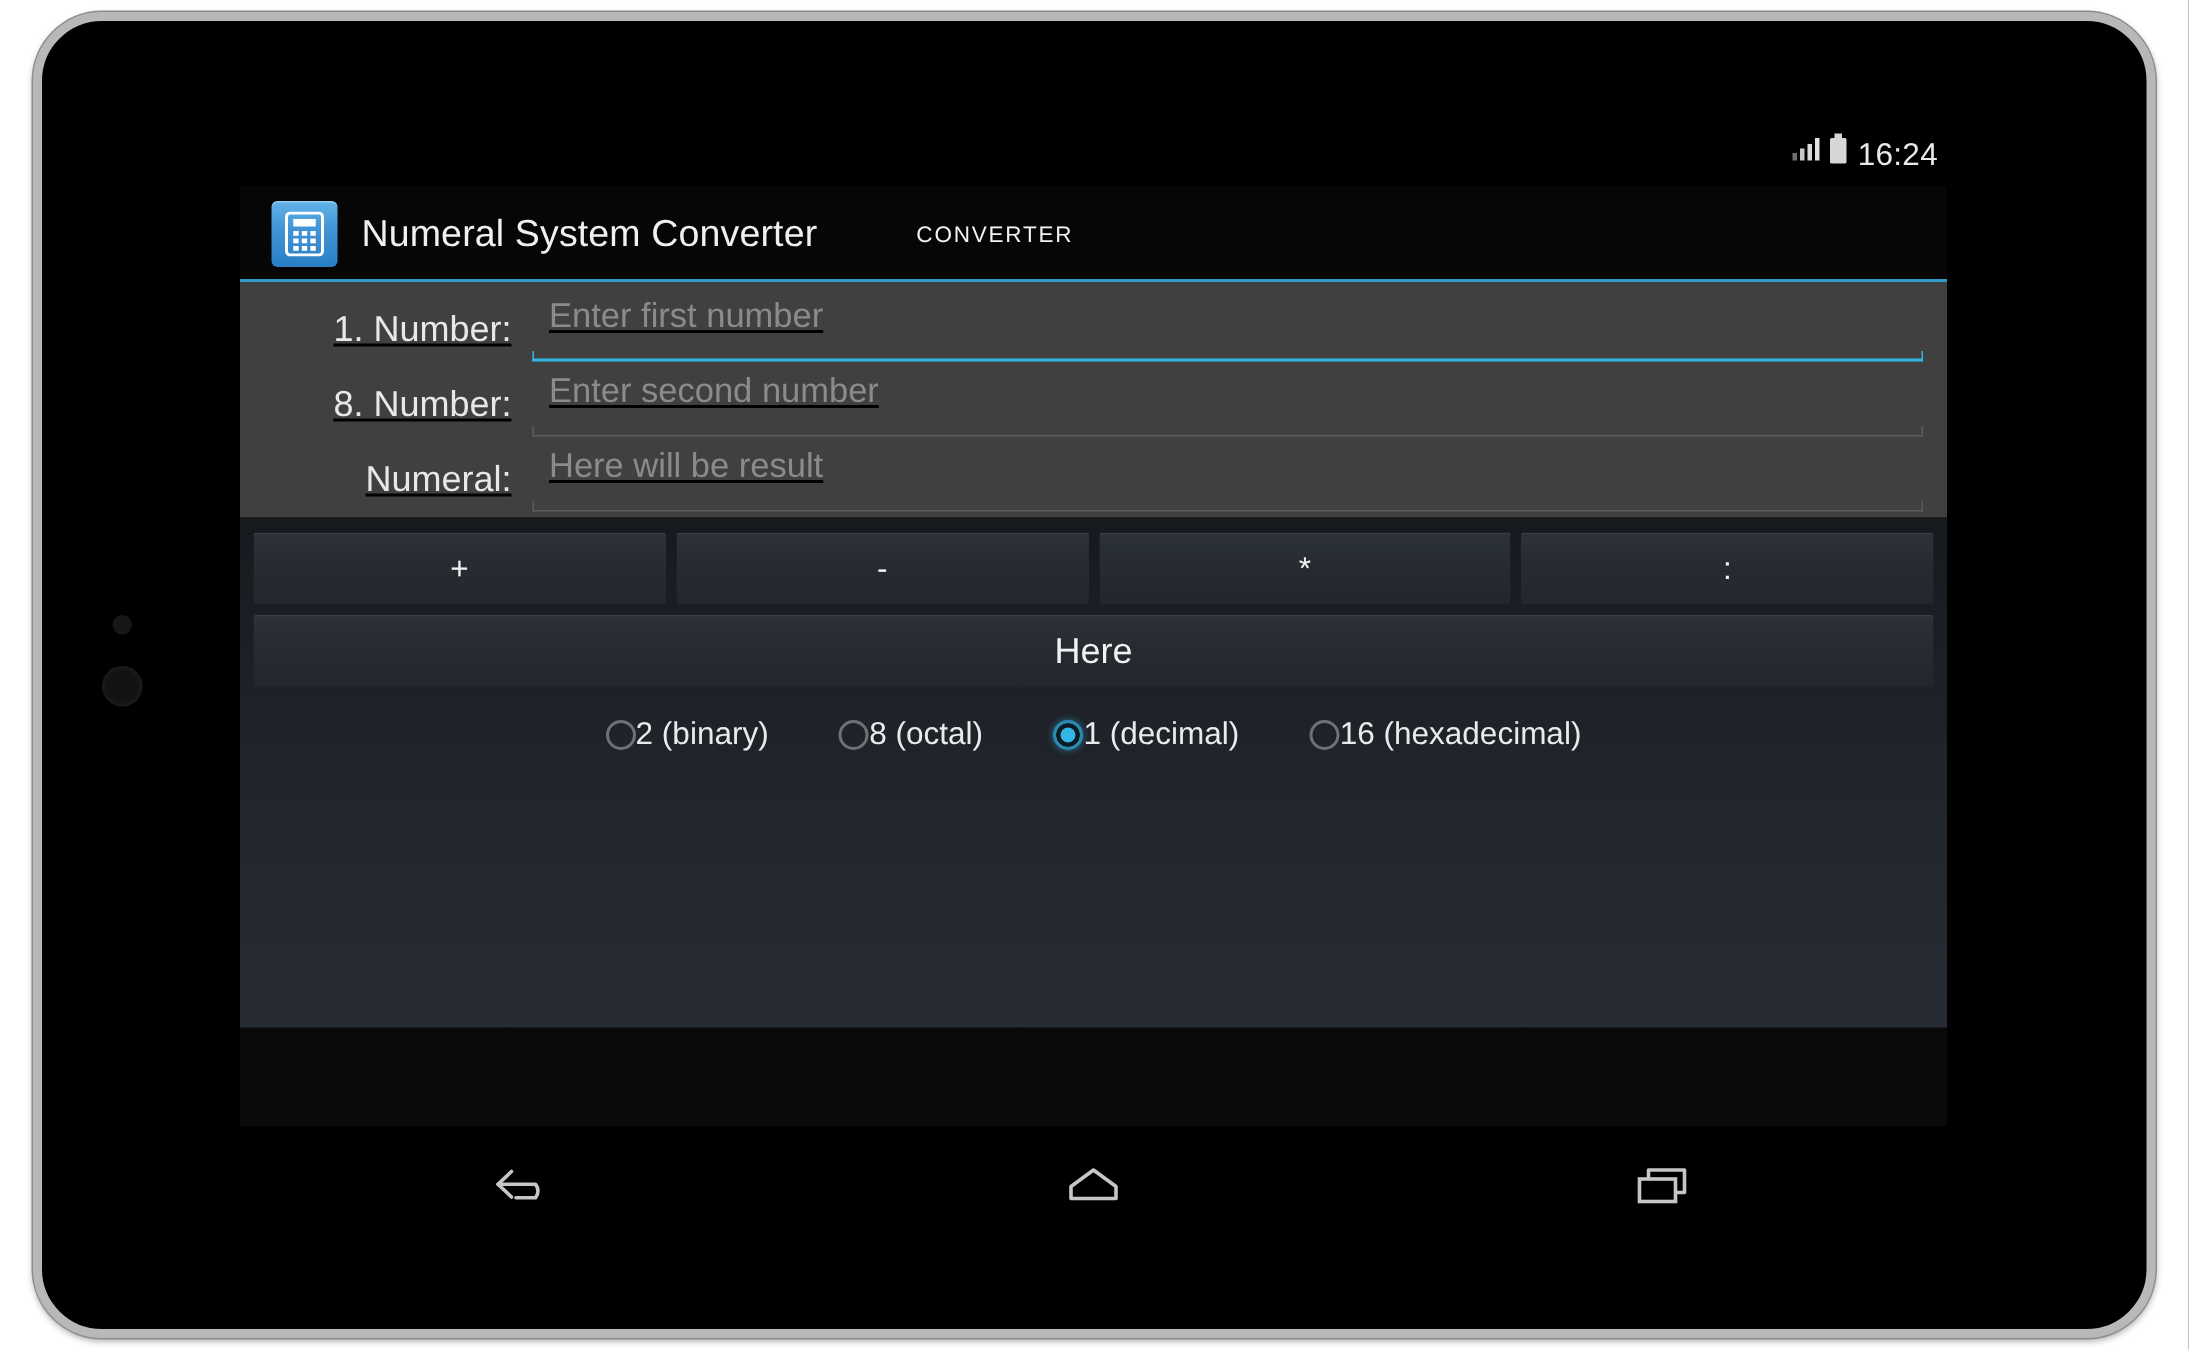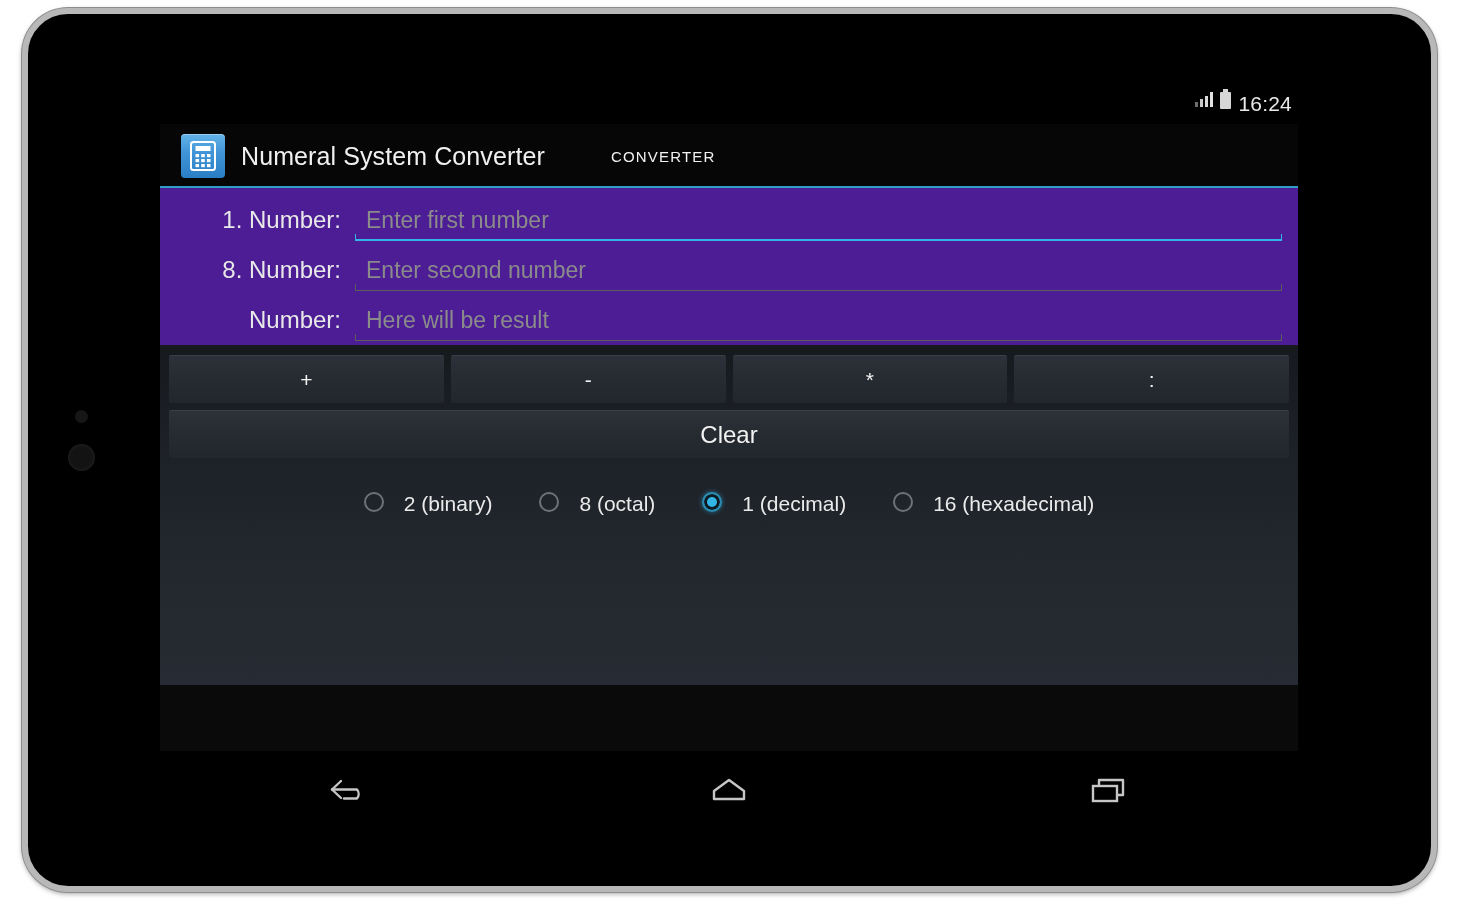--- a/index.html
+++ b/index.html
@@ -62,27 +62,27 @@
   .tab + .tab:before{
     content:""; position:absolute; left:0; top:14px; bottom:14px; width:1px; background:#343434;
   }
   .tab-underline-base{
     position:absolute; left:0; right:0; bottom:0; height:2px; background:#33b5e5;
   }
   .tab.active .tab-underline-base{ height:5px; }
   .bar-underline{ position:absolute; left:0; right:0; bottom:0; height:2px; background:#2f9dc6; }
 
   
-  .form{ padding:7px 0 0 0; background:#4c1d95; }
+  .form{ padding:7px 0 0 0; background:#404040;text-decoration:underline; }
   .row{ display:flex; align-items:center; height:50px; padding:0 16px 0 10px; }
   .row-label{
     width:185px; text-align:right; padding-right:14px;
     color:#e8e8e8; font-size:24px; white-space:nowrap;
   }
-  .field{ position:relative; flex:1; height:46px; display:flex; align-items:center; }
+  .field{ position:relative; flex:1; height:46px; display:flex; align-items:flex-start; }
   .field .ph{ color:#8b8b8b; font-size:23px; padding-left:11px; }
   .field .rule{
     position:absolute; left:0; right:0; bottom:2px; height:1px; background:#5c5c5c;
   }
   .field .rule:before,.field .rule:after{
     content:""; position:absolute; bottom:0; width:1px; height:7px; background:#5c5c5c;
   }
   .field .rule:before{ left:0; }
   .field .rule:after{ right:0; }
   .field.focused .rule,
@@ -103,21 +103,21 @@
     color:#f2f2f2; font-size:21px;
   }
   .clear-row{ padding:7px 9px 0 9px; }
   .btn-clear{ height:48px; font-size:24px; }
   .select-title{
     text-align:center; color:#dcdcdc; font-size:25px; padding:26px 0 0 0;
   }
   .radios{
     display:flex; align-items:center; justify-content:center; gap:47px; padding-top:20px;
   }
-  .radio{ display:flex; gap:20px;margin-top:14px; }
+  .radio{ display:flex; align-items:center; gap:0; }
   .radio .dot{
     width:20px; height:20px; border-radius:50%;
     border:2px solid #6d7278; background:transparent;
   }
   .radio.sel .dot{
     border-color:#2a8ab0; background:#33b5e5;
     box-shadow:inset 0 0 0 3px #0d1a22, 0 0 5px rgba(51,181,229,.55);
   }
   .radio .lbl{ color:#eaeaea; font-size:21px; white-space:nowrap; }
 
@@ -189,39 +189,39 @@
 
     <div class="row">
       <div class="row-label">8. Number:</div>
       <div class="field">
         <span class="ph">Enter second number</span>
         <span class="rule"></span>
       </div>
     </div>
 
     <div class="row">
-      <div class="row-label">Number:</div>
+      <div class="row-label">Numeral:</div>
       <div class="field">
         <span class="ph">Here will be result</span>
         <span class="rule"></span>
       </div>
     </div>
   </div>
 
   <div class="lower">
 
     <div class="op-row">
       <div class="btn">+</div>
       <div class="btn">-</div>
       <div class="btn">*</div>
       <div class="btn">:</div>
     </div>
 
     <div class="clear-row">
-      <div class="btn btn-clear">Clear</div>
+      <div class="btn btn-clear">Here</div>
     </div>
 
 
     <div class="radios">
       <div class="radio">
         <span class="dot"></span>
         <span class="lbl">2 (binary)</span>
       </div>
       <div class="radio">
         <span class="dot"></span>

